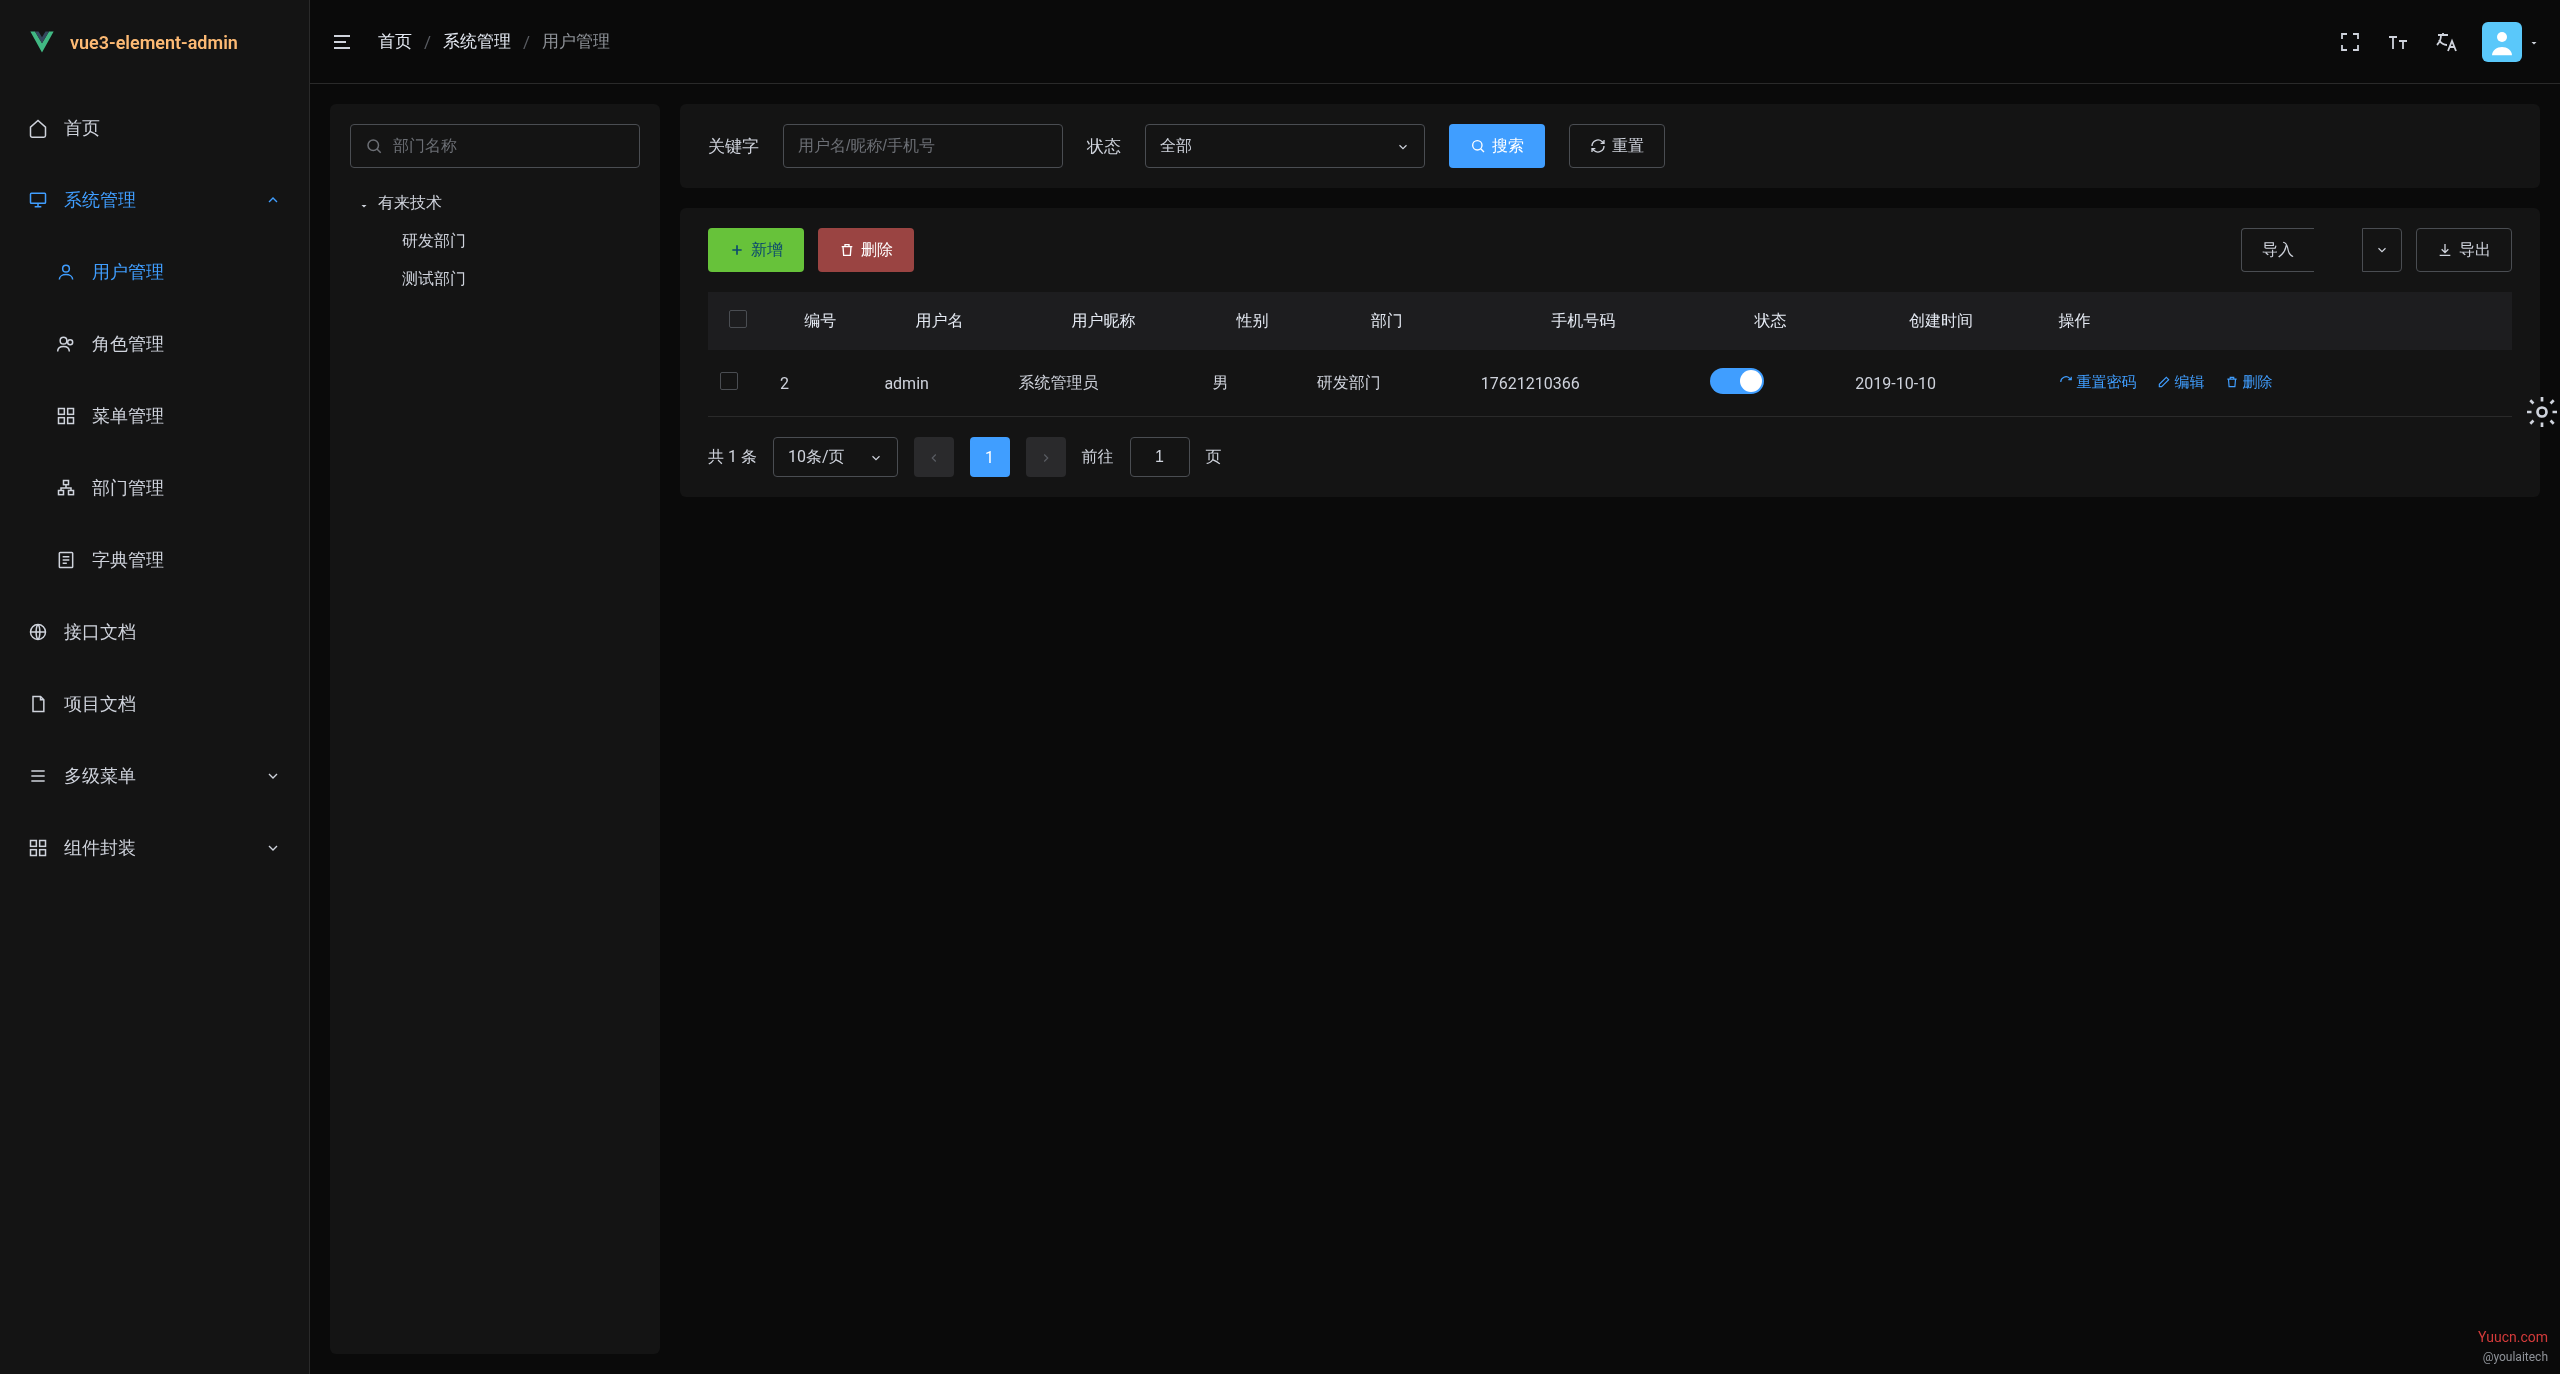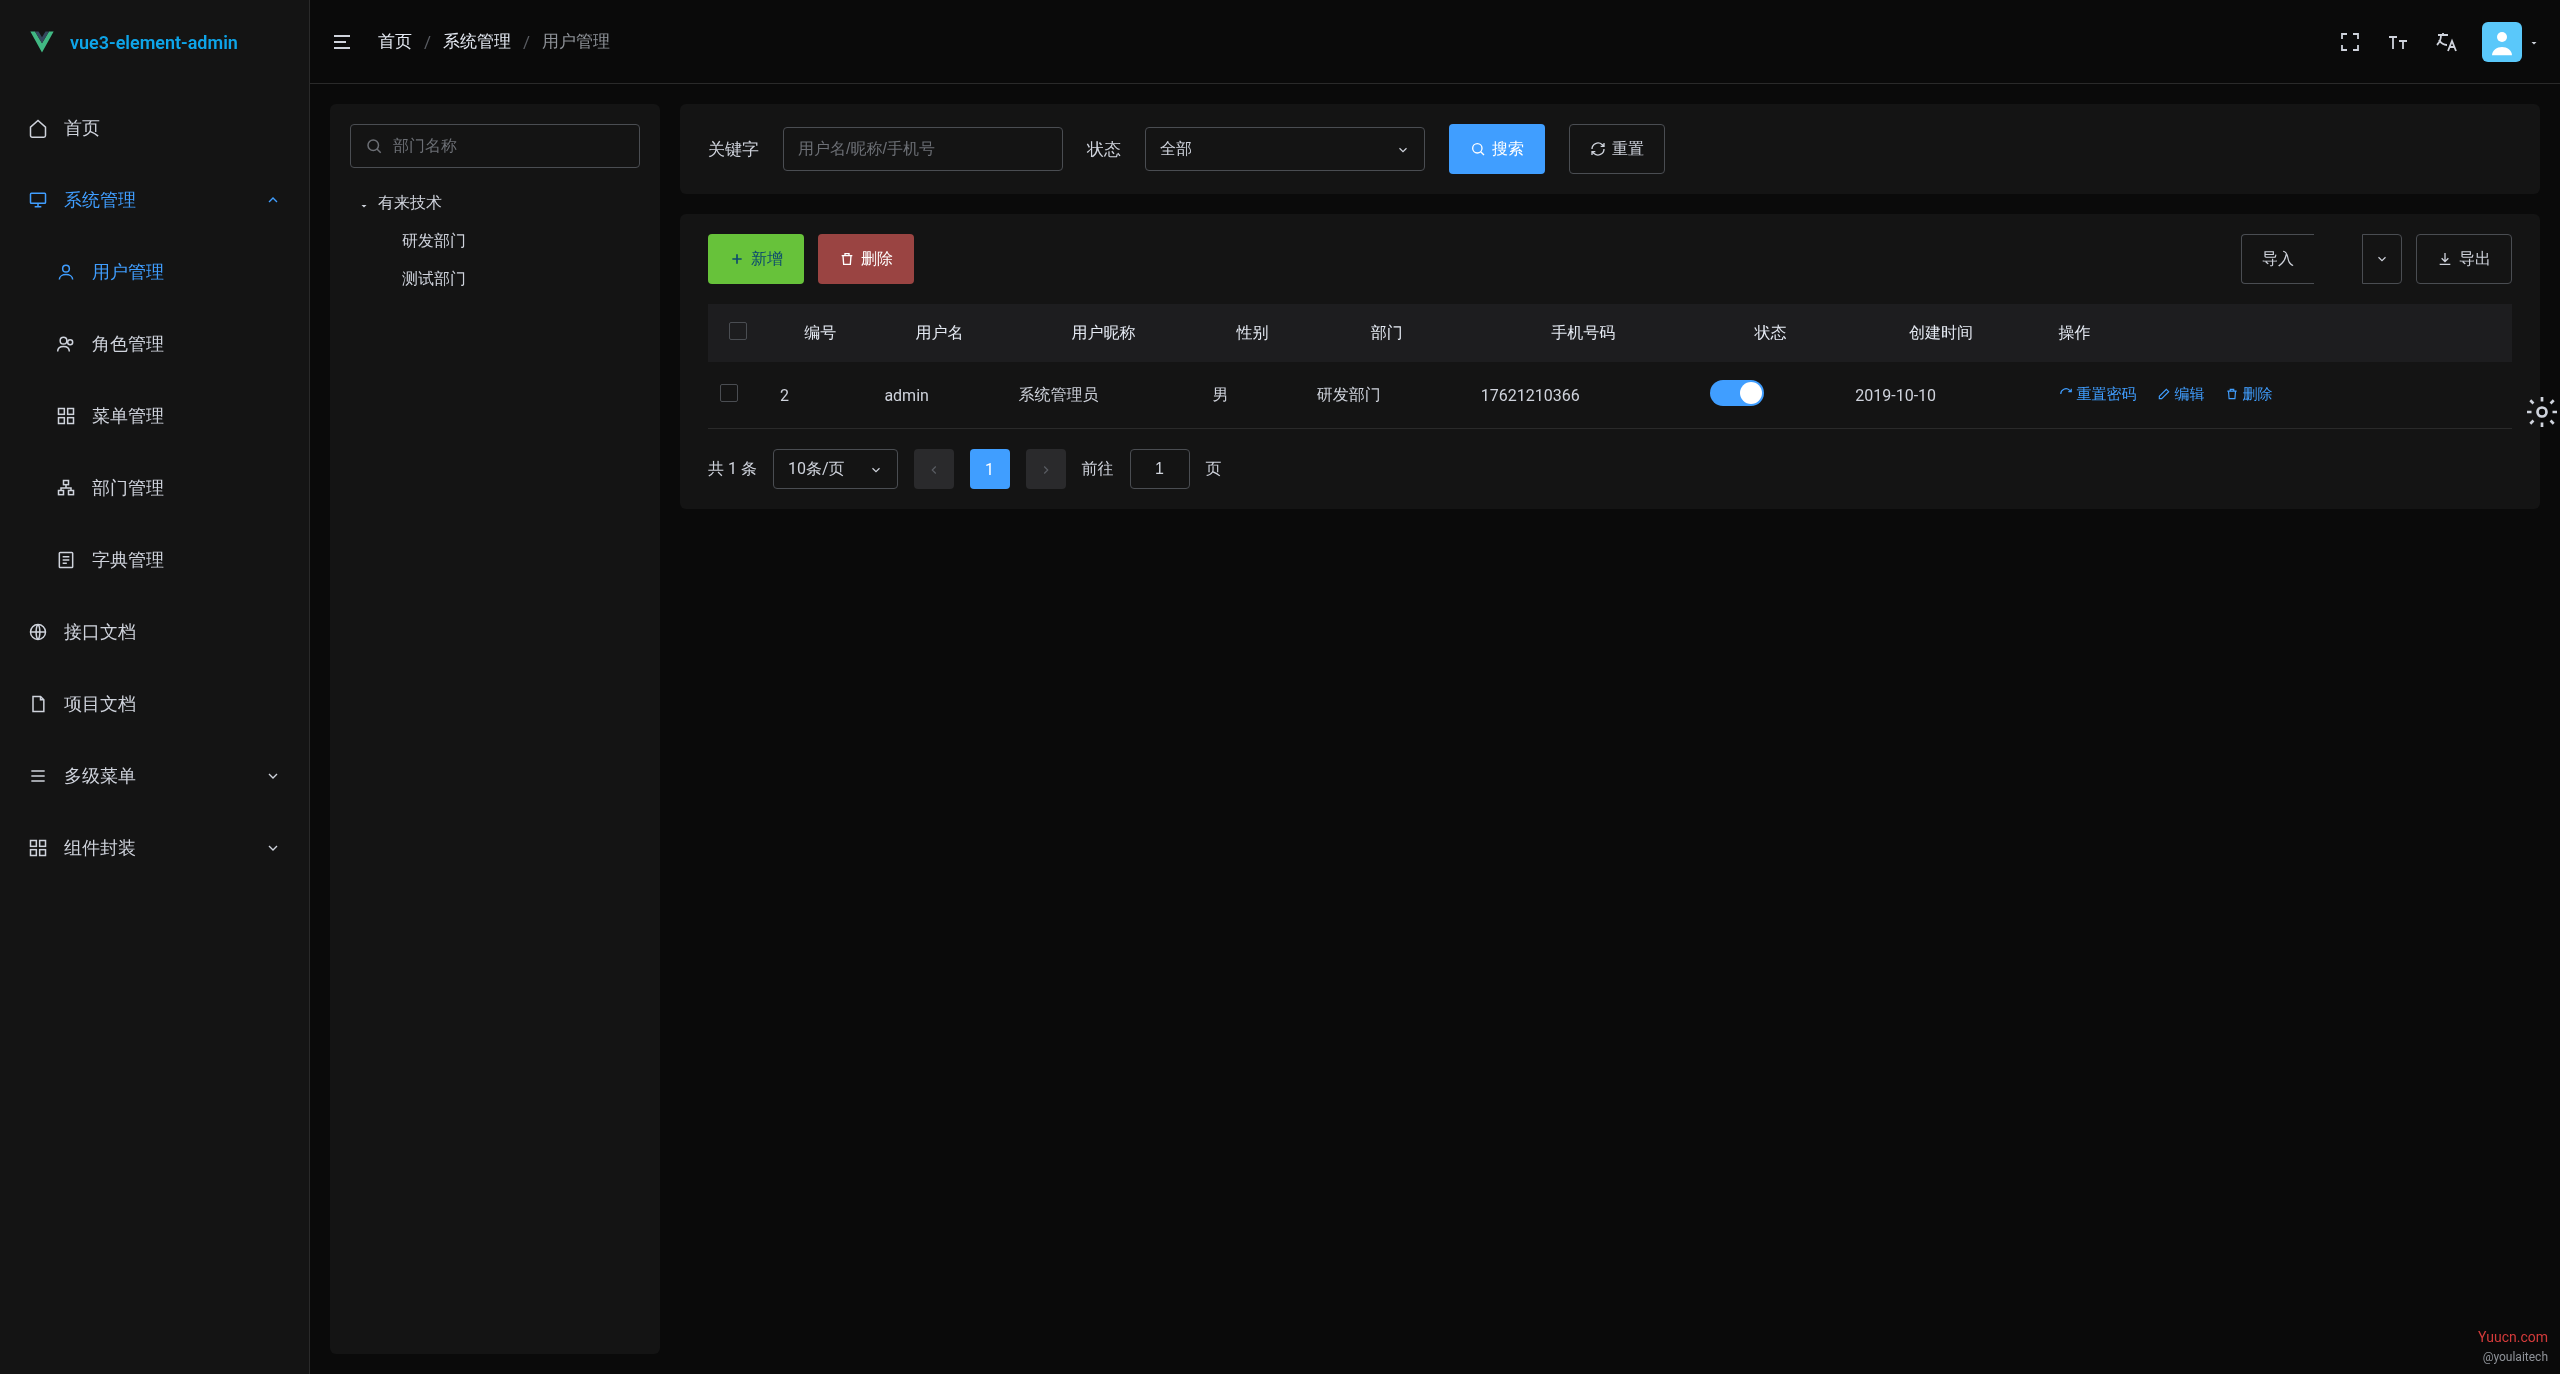--- a/index.html
+++ b/index.html
@@ -30,21 +30,21 @@
   gap: 14px;
 }
 .logo-icon {
   width: 28px;
   height: 28px;
   display: flex;
   align-items: center;
   justify-content: center;
 }
 .logo-text {
-  color: #0ea5e9;
+  color: #fdba74;
   font-size: 18px;
   font-weight: 600;
 }
 .menu { flex: 1; padding-top: 8px; }
 .menu-item {
   display: flex;
   align-items: center;
   height: 72px;
   padding: 0 28px;
   color: #cfd3dc;
@@ -166,21 +166,21 @@
   padding: 0 14px;
   min-width: 280px;
   display: flex;
   align-items: center;
   justify-content: space-between;
   cursor: pointer;
   color: #cfd3dc;
   font-size: 16px;
 }
 .btn {
-  height: 50px;
+  height: 44px;
   padding: 0 20px;
   border-radius: 4px;
   display: inline-flex;
   align-items: center;
   gap: 6px;
   cursor: pointer;
   font-size: 16px;
   border: 1px solid transparent;
   font-family: Liberation Mono, monospace;
 }

